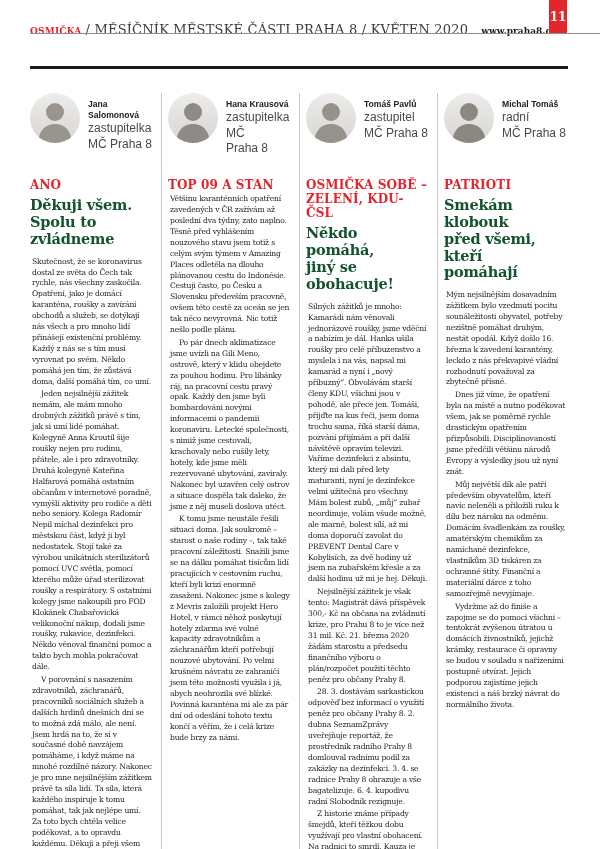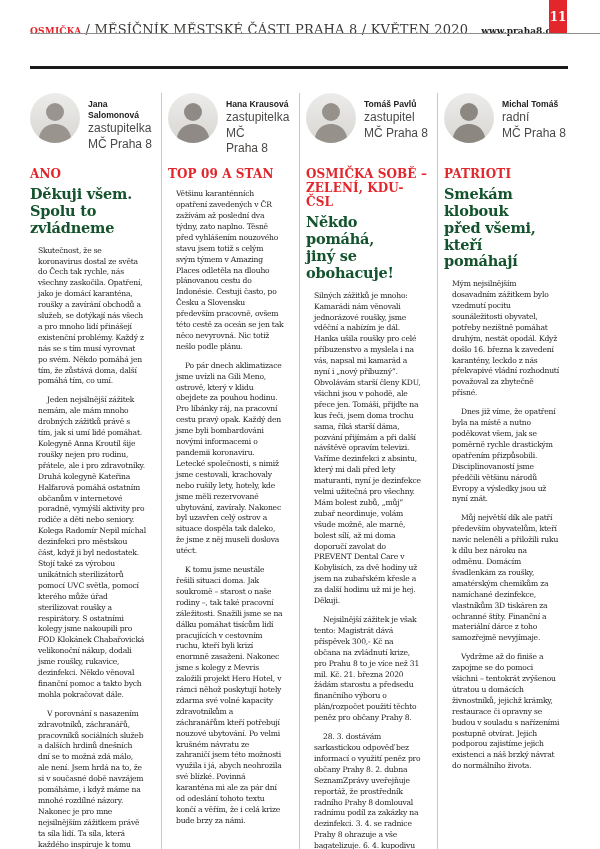--- a/index.html
+++ b/index.html
@@ -38,28 +38,28 @@
     width:50px;height:50px;border-radius:50%;overflow:hidden;flex:0 0 50px;
     background:linear-gradient(180deg,#ececea 0%,#d8d6d3 100%);
   }
   .avatar svg{display:block;}
   .author-meta{margin-left:8px;padding-top:6px;}
   .author-name{font-size:8.6px;font-weight:bold;color:#242220;line-height:1.3;}
   .author-role{font-size:12px;color:#4b4947;line-height:1.3;white-space:pre-line;margin-top:0;}
   
   .party{
     font-family:"DejaVu Serif",serif;font-weight:bold;color:#e2262c;
-    font-size:12px;line-height:1.18;letter-spacing:.1px;white-space:pre-line;margin-top:12px;
+    font-size:12px;line-height:1.18;letter-spacing:.1px;white-space:pre-line;margin-top:23px;
   }
   .headline{
     font-family:"DejaVu Serif",serif;font-weight:bold;color:#14532d;
     font-size:14.5px;line-height:1.16;white-space:pre-line;margin:5px 0 9px 0;letter-spacing:-.2px;
   }
   .body-text p{
-    margin:8px;font-family:"DejaVu Serif",serif;font-size:7.6px;line-height:10.9px;
+    margin:2px;font-family:"DejaVu Serif",serif;font-size:7.6px;line-height:10.9px;
     letter-spacing:-.2px;color:#1f1e1d;text-align:left;overflow-wrap:break-word;
   }
   .body-text p + p{text-indent:9px;}
 </style>
 </head>
 <body>
 
 <header class="masthead">
   <span class="brand">OSMIČKA</span>
   <span class="subtitle">/ MĚSÍČNÍK MĚSTSKÉ ČÁSTI PRAHA 8 / KVĚTEN 2020</span>

